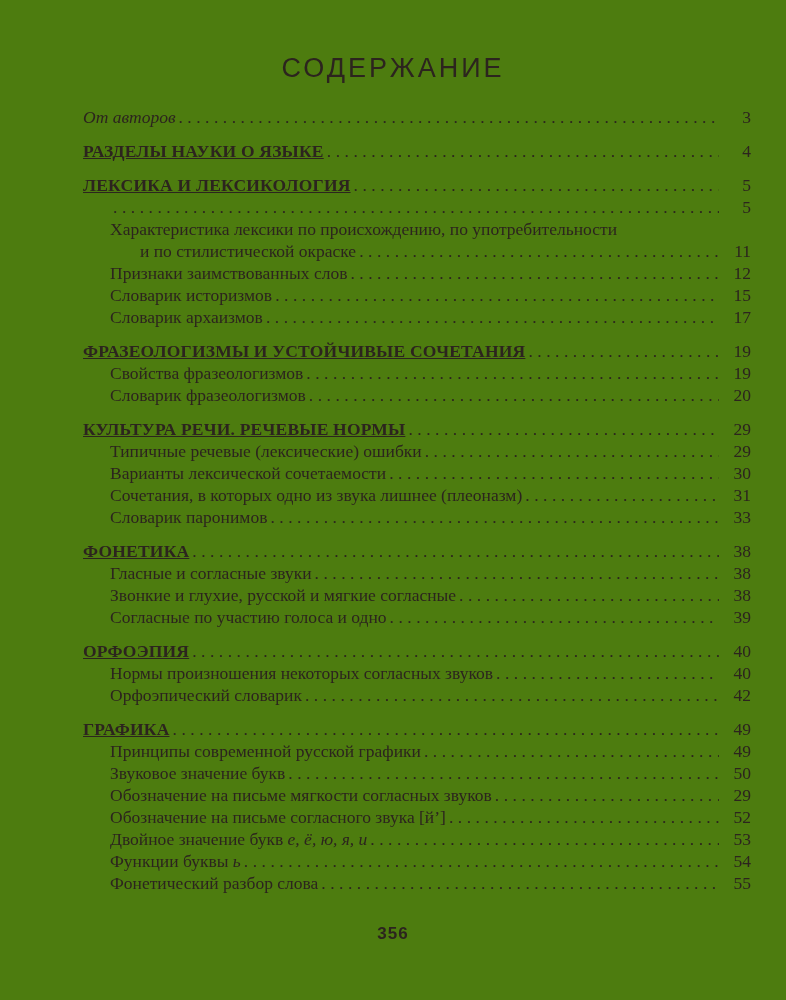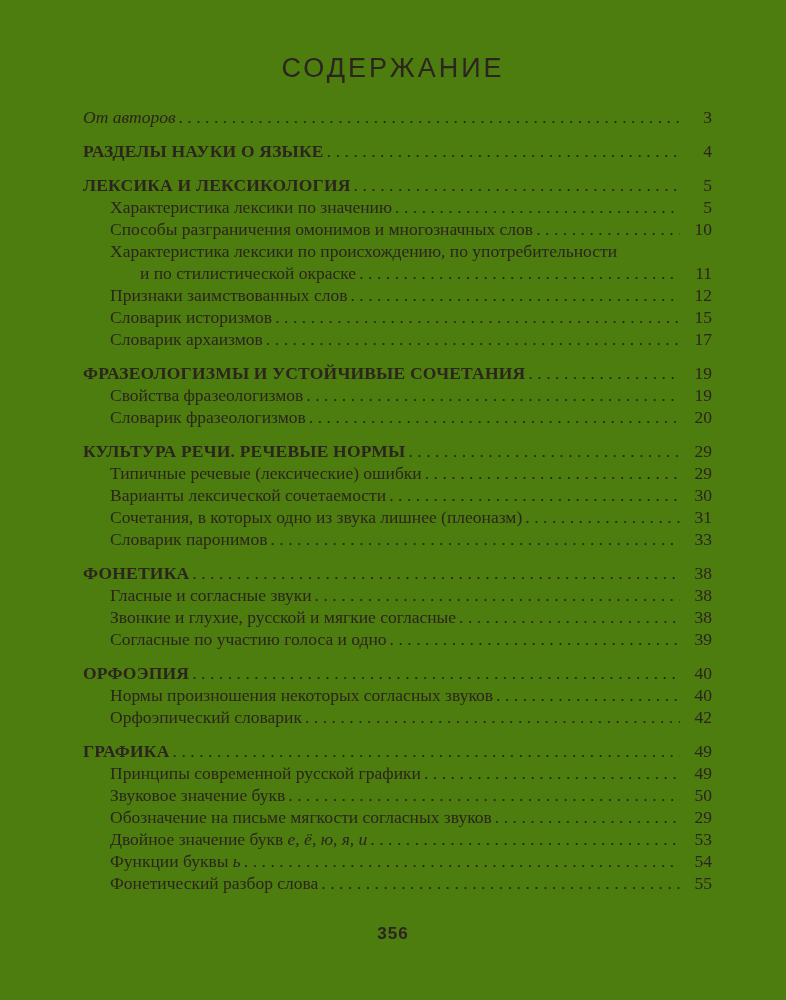--- a/index.html
+++ b/index.html
@@ -20,33 +20,33 @@
     padding-top: 52px;
     text-align: center;
     font-family: "Liberation Sans", sans-serif;
     font-size: 27px;
     font-weight: normal;
     letter-spacing: 3px;
     color: #2c241e;
     line-height: 32px;
   }
   .toc {
-    margin: 22px 74px 0 83px; 
+    margin: 22px 35px 0 83px; 
   }
   .row {
     display: flex;
     align-items: baseline;
     font-size: 17.5px;
     line-height: 22px;
     white-space: nowrap;
   }
   .row.lvl1 { padding-left: 27px; }
   .row.lvl2 { padding-left: 57px; }
   .row.gap  { margin-top: 12px; }
-  .row.bold .txt { font-weight: bold; letter-spacing: 0.2px; }
+  .row.bold .txt { font-weight: bold; letter-spacing: 0.2px; text-decoration: underline; }
   .row.italic .txt { font-style: italic; }
   .txt { flex: 0 0 auto; }
   .txt i { font-style: italic; }
   .dots {
     flex: 1 1 auto;
     overflow: hidden;
     white-space: nowrap;
     min-width: 8px;
     margin-left: 3px;
   }
@@ -92,28 +92,22 @@
     <span class="txt">РАЗДЕЛЫ НАУКИ О ЯЗЫКЕ</span>
     <span class="dots"></span>
     <span class="pg">4</span>
   </div>
       <div class="row lvl0 bold gap">
     <span class="txt">ЛЕКСИКА И ЛЕКСИКОЛОГИЯ</span>
     <span class="dots"></span>
     <span class="pg">5</span>
   </div>
       <div class="row lvl1">
-    <span class="txt">Характеристика лексики по значению</span>
     <span class="dots"></span>
     <span class="pg">5</span>
-  </div>
-      <div class="row lvl1">
-    <span class="txt">Способы разграничения омонимов и многозначных слов</span>
-    <span class="dots"></span>
-    <span class="pg">10</span>
   </div>
       <div class="row lvl1">
     <span class="txt">Характеристика лексики по происхождению, по употребительности</span>
 
   </div>
       <div class="row lvl2">
     <span class="txt">и по стилистической окраске</span>
     <span class="dots"></span>
     <span class="pg">11</span>
   </div>
@@ -219,20 +213,25 @@
   </div>
       <div class="row lvl1">
     <span class="txt">Звуковое значение букв</span>
     <span class="dots"></span>
     <span class="pg">50</span>
   </div>
       <div class="row lvl1">
     <span class="txt">Обозначение на письме мягкости согласных звуков</span>
     <span class="dots"></span>
     <span class="pg">29</span>
+  </div>
+      <div class="row lvl1">
+    <span class="txt">Обозначение на письме согласного звука [й’]</span>
+    <span class="dots"></span>
+    <span class="pg">52</span>
   </div>
       <div class="row lvl1">
     <span class="txt">Двойное значение букв <i>е, ё, ю, я, и</i></span>
     <span class="dots"></span>
     <span class="pg">53</span>
   </div>
       <div class="row lvl1">
     <span class="txt">Функции буквы <i>ь</i></span>
     <span class="dots"></span>
     <span class="pg">54</span>

